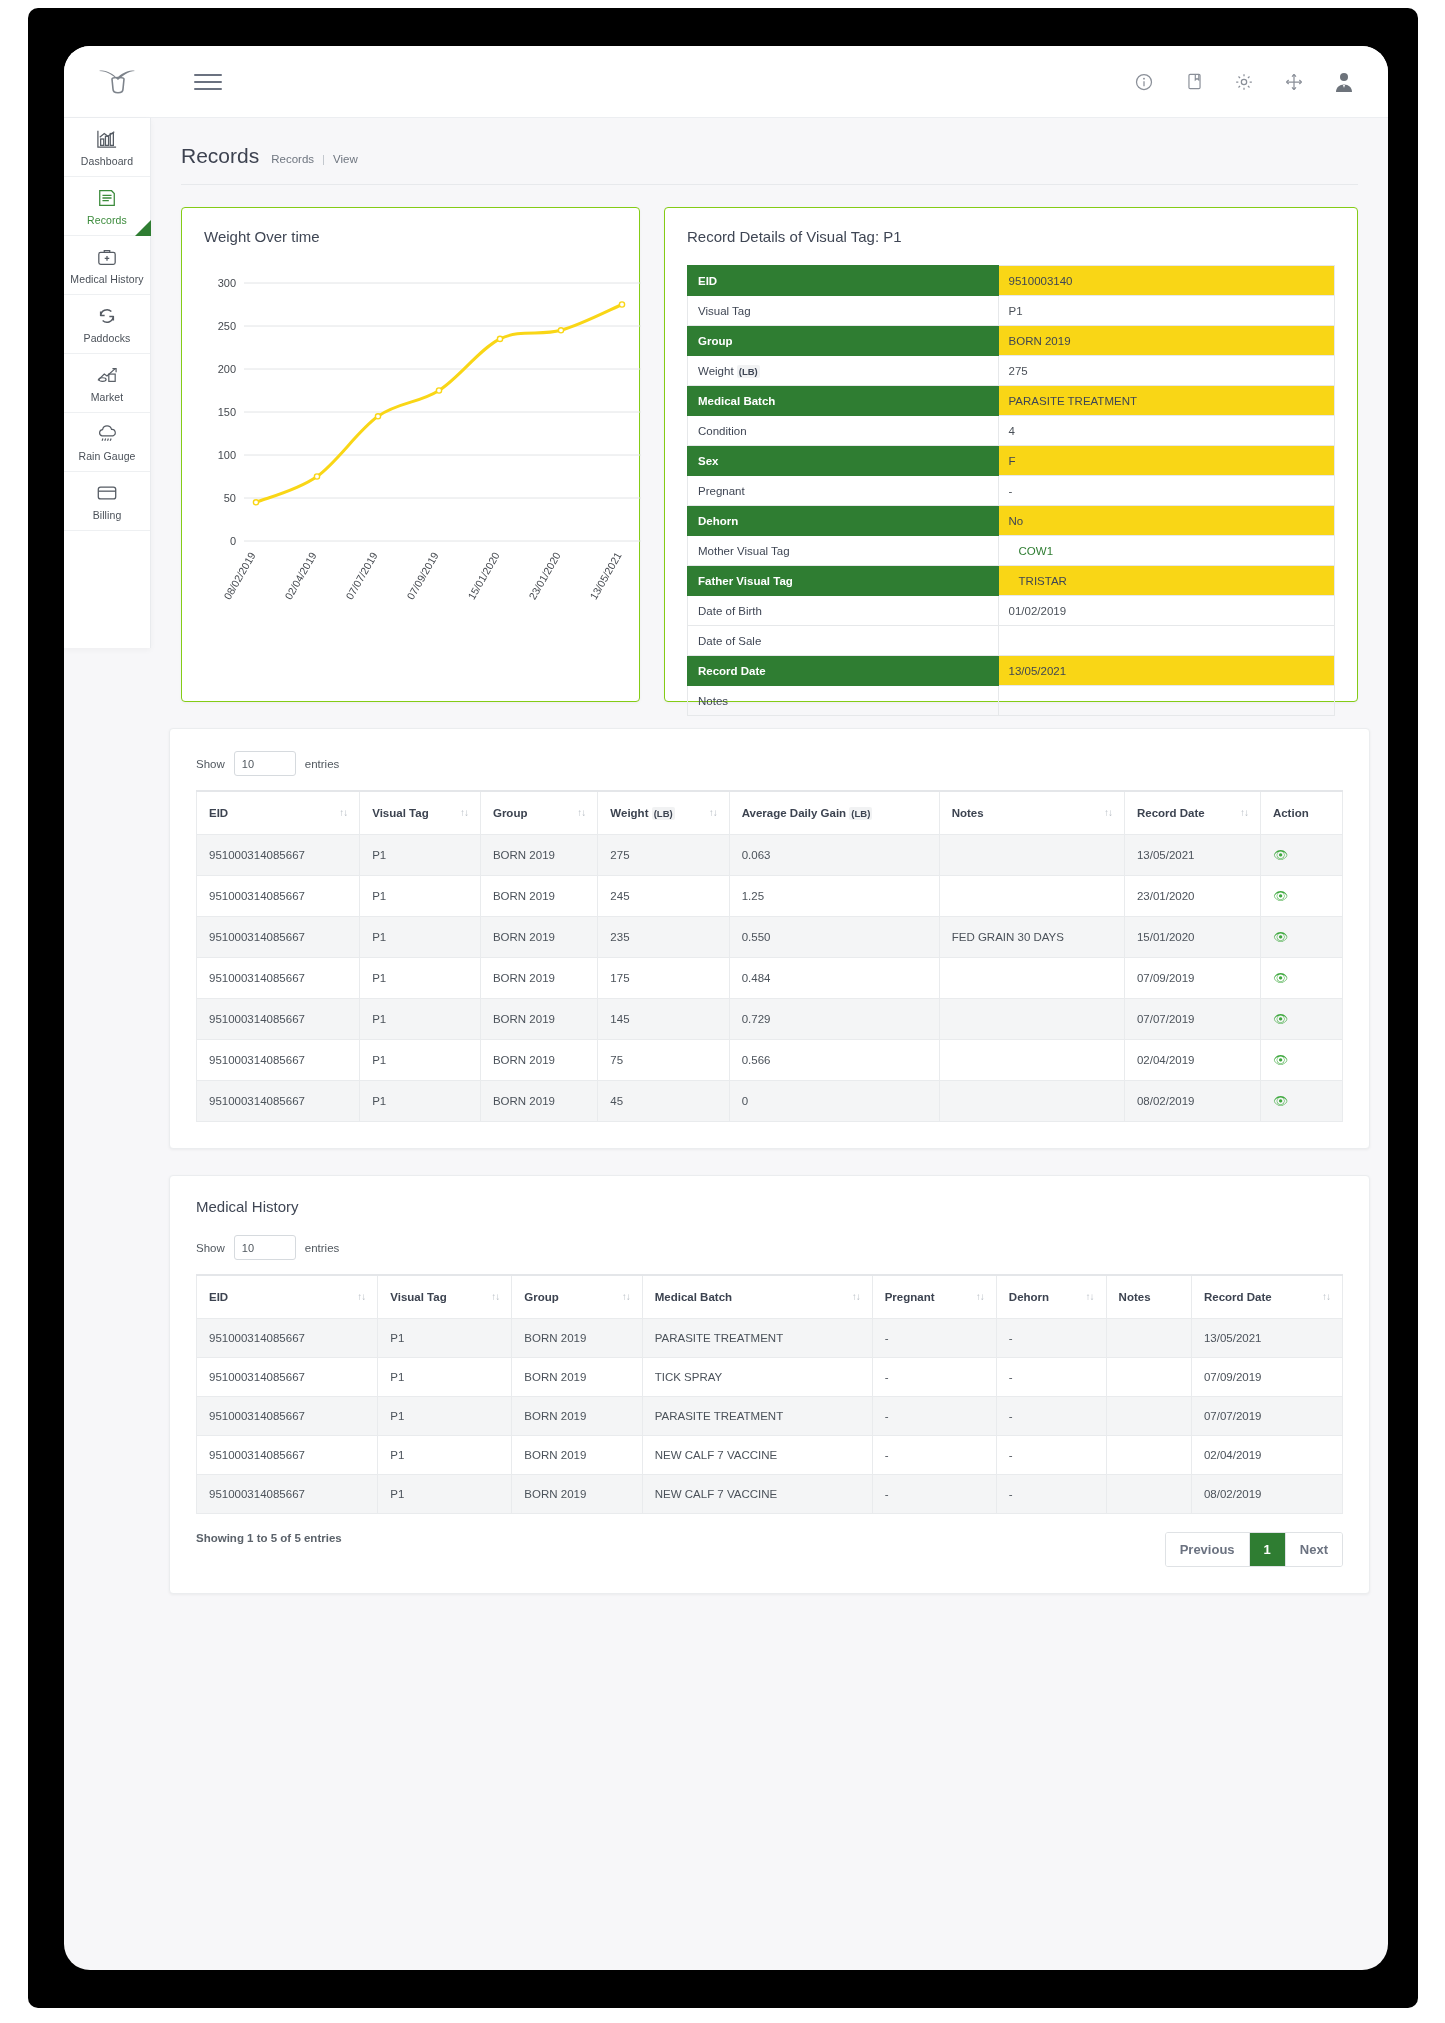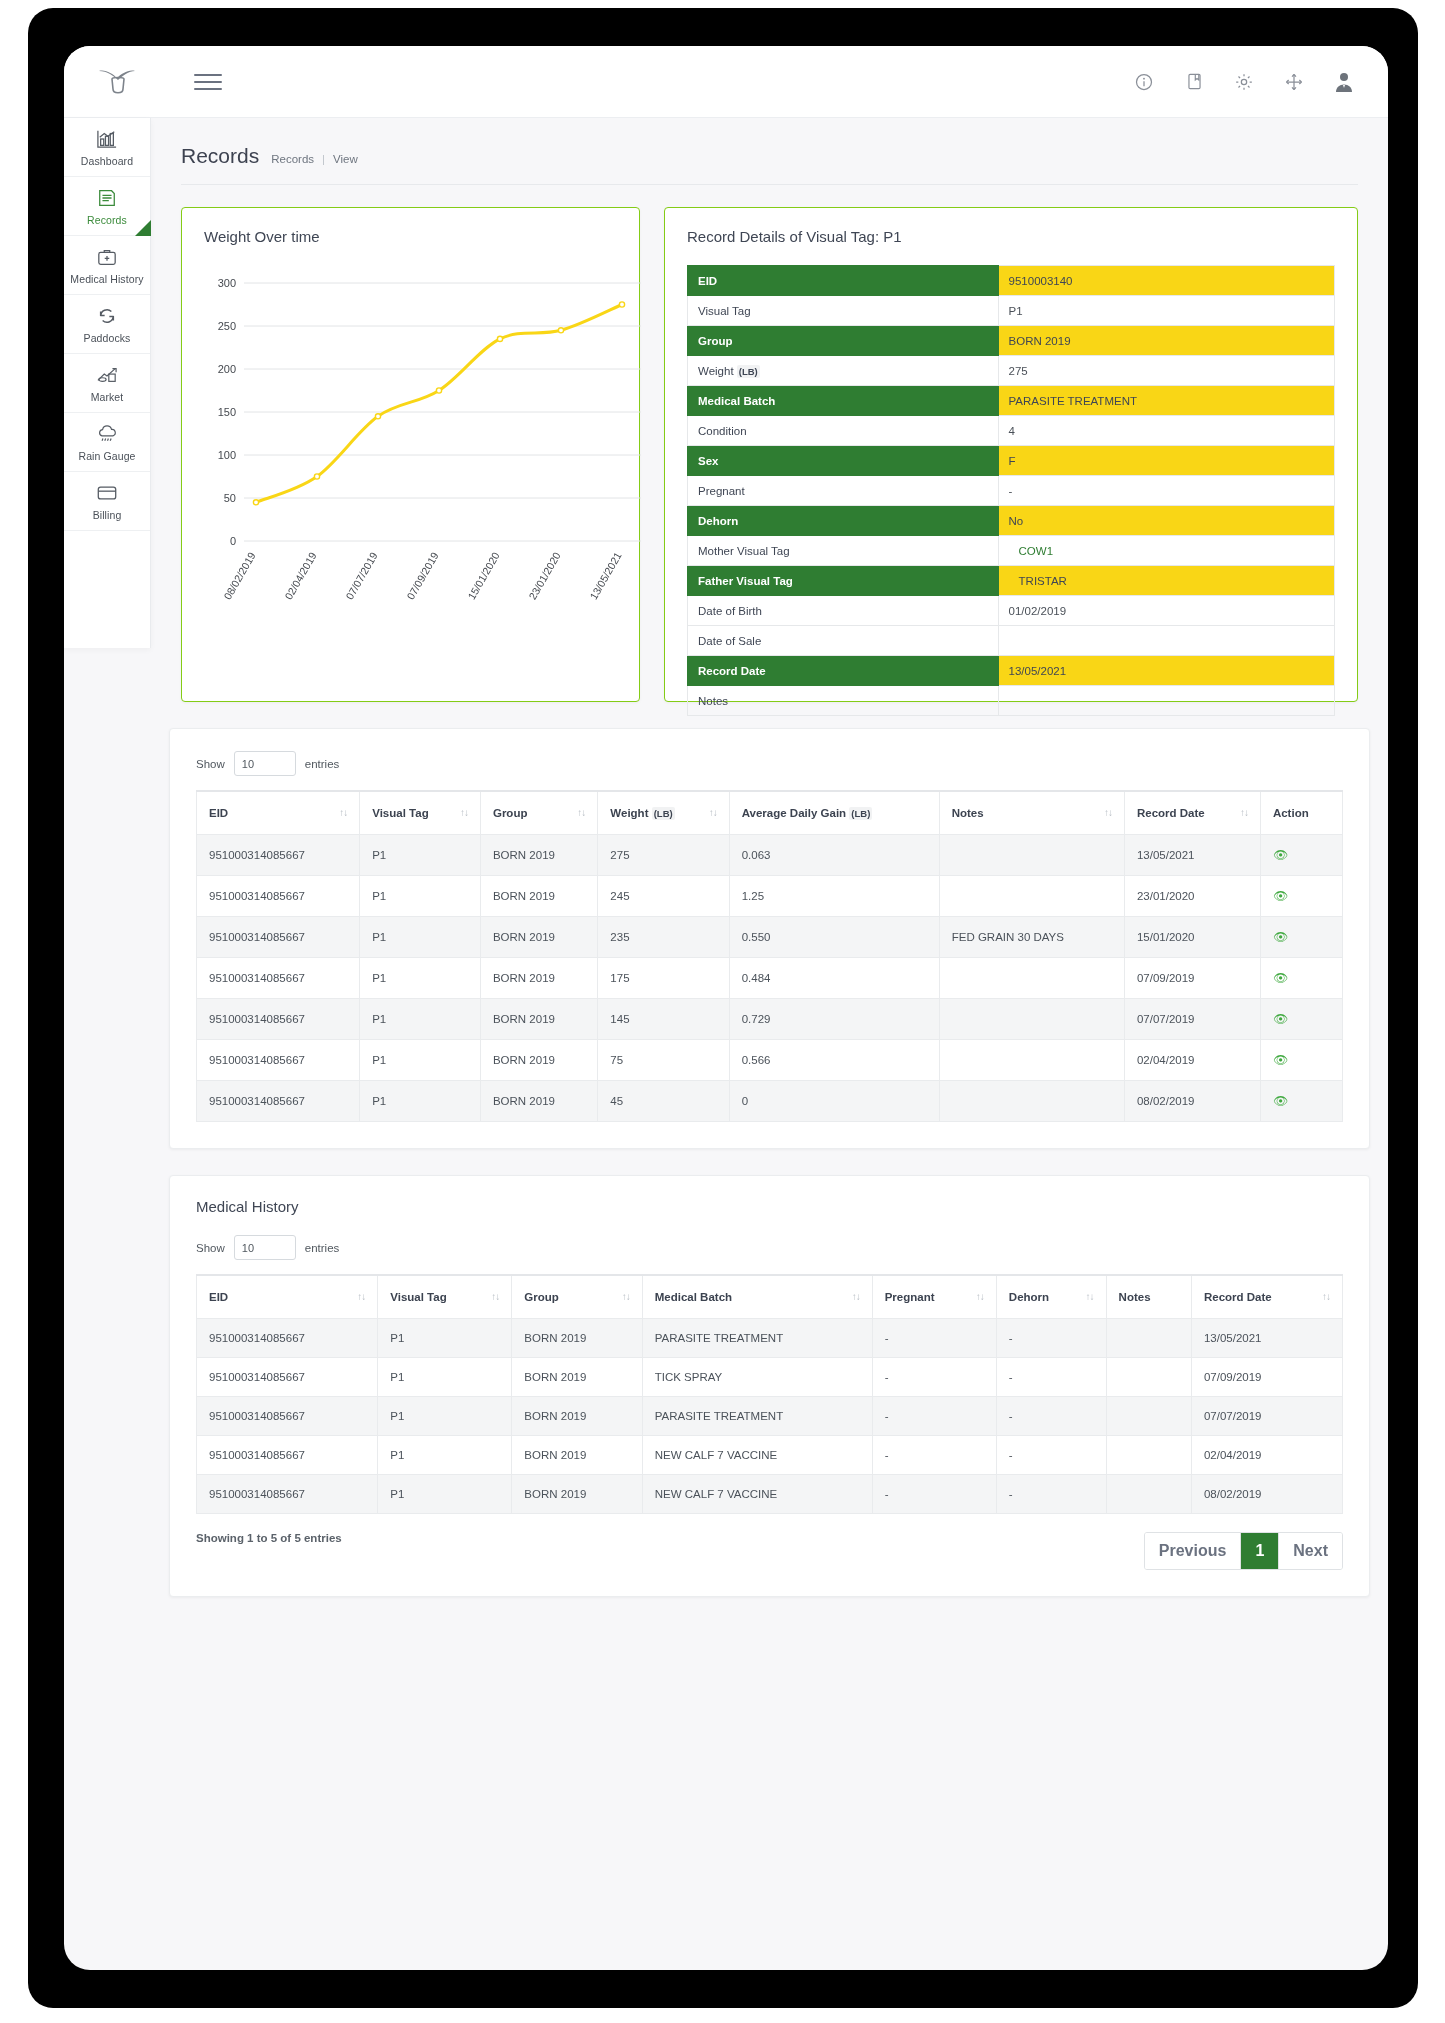--- a/index.html
+++ b/index.html
@@ -6,21 +6,21 @@
   html, body {
     width: 1445px; height: 2023px;
     background: #ffffff;
     font-family: "Liberation Sans", sans-serif;
     overflow: hidden;
   }
   .device {
     position: absolute; left: 28px; top: 8px;
     width: 1390px; height: 2000px;
     background: #000000;
-    border-radius: 25px;
+    border-radius: 10px;
     padding: 38px 30px 38px 36px;
   }
   .screen {
     position: relative;
     width: 100%; height: 100%;
     background: #f7f7f9;
     border-radius: 26px;
     overflow: hidden;
   }
 
@@ -120,21 +120,21 @@
   }
   table.grid tbody tr:nth-child(odd) td { background: #f4f5f6; }
   table.grid tbody tr:nth-child(even) td { background: #ffffff; }
   .sup { font-size: 9.5px; font-weight: bold; background: #f1f2f3; padding: 1px 2px; border-radius: 2px; }
   .eye { color: #3fa93f; font-size: 12px; }
   .mb-green { color: #3b8b3b; }
 
   .footbar { display: flex; align-items: flex-start; margin-top: 18px; font-weight: bold; }
   .showing { font-size: 11.5px; color: #5b626a; }
   .pager { margin-left: auto; display: flex; border: 1px solid #dfe2e5; border-radius: 3px; overflow: hidden; }
-  .pager div { font-size: 16px; padding: 9px 14px; color: #6b7280; cursor: pointer; background:#fff; }
+  .pager div { font-size: 13px; padding: 9px 14px; color: #6b7280; cursor: pointer; background:#fff; }
   .pager div + div { border-left: 1px solid #dfe2e5; }
   .pager div.on { background: #2f7d32; color: #fff; }
 </style>
 </head>
 <body>
 
 <div class="device">
   <div class="screen">
 
     <div class="topbar">

